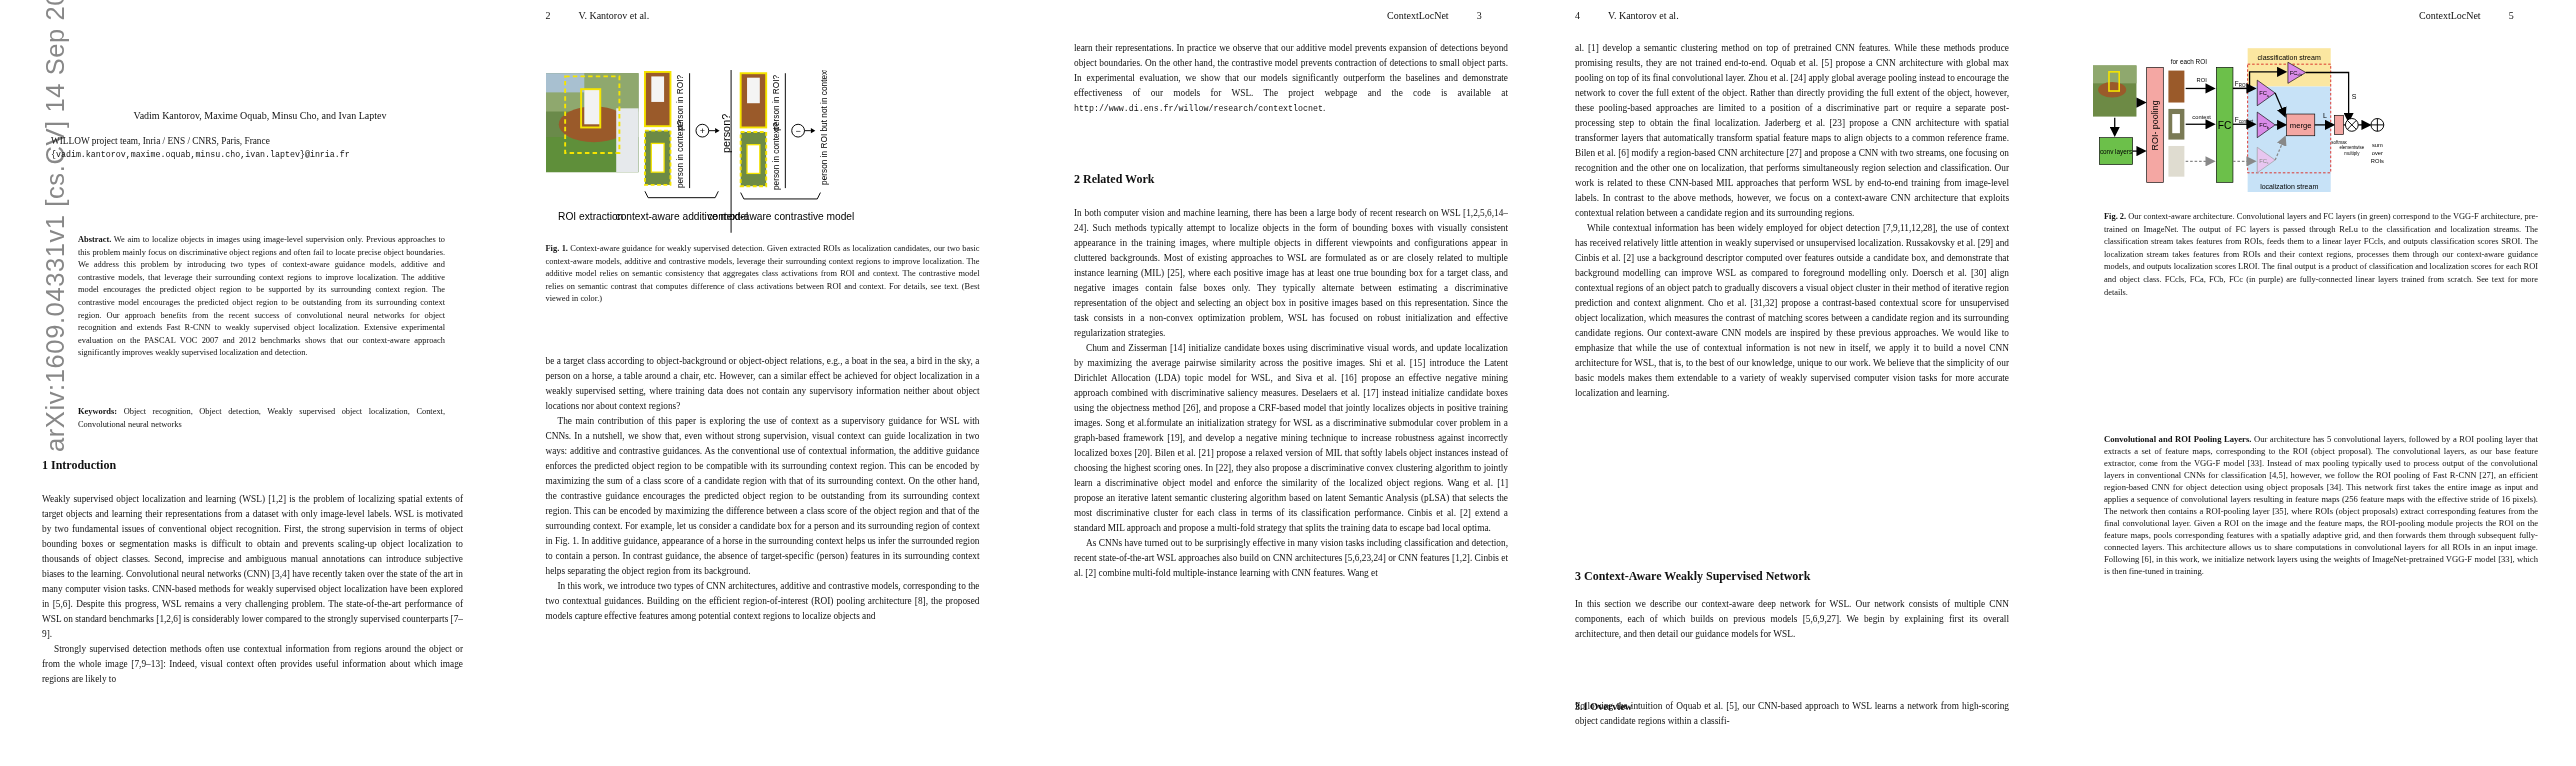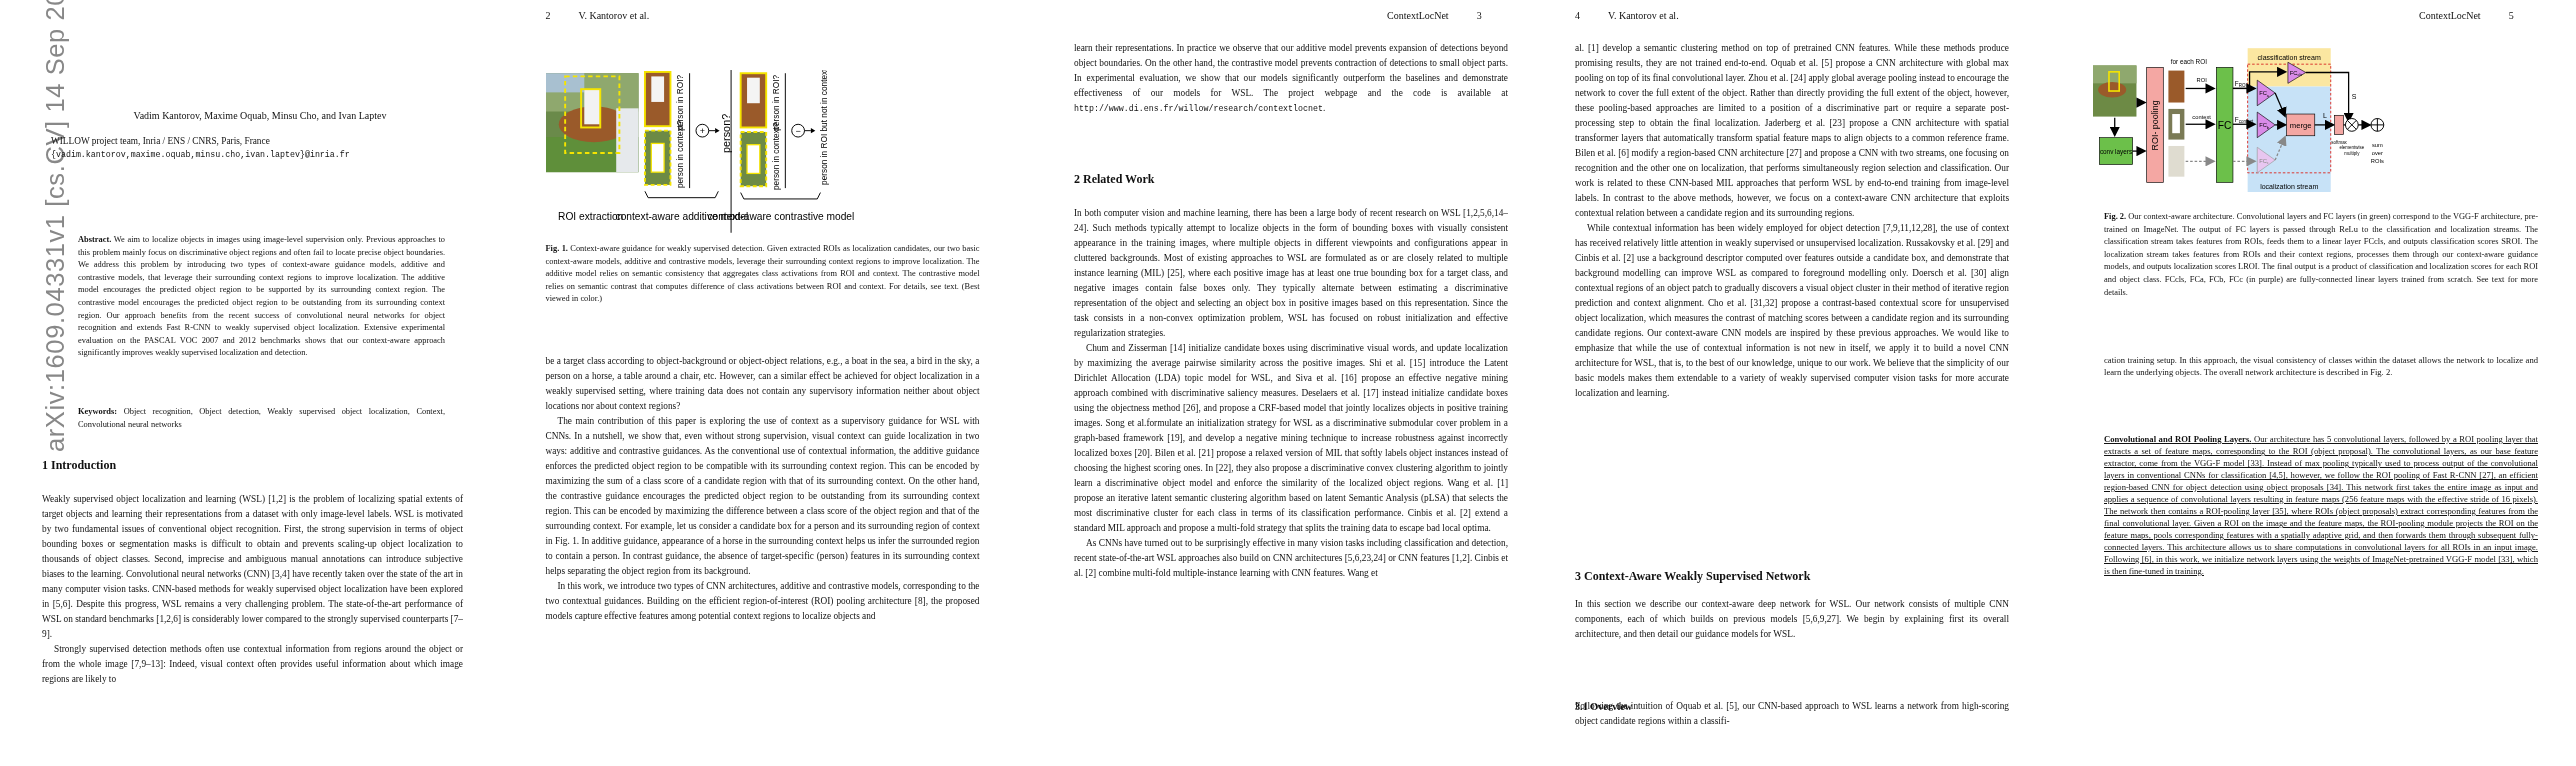--- a/index.html
+++ b/index.html
@@ -242,23 +242,20 @@
     <line x1="435" y1="125" x2="455" y2="125" stroke="#000" stroke-width="1.5"></line>
     <line x1="445" y1="115" x2="445" y2="135" stroke="#000" stroke-width="1.5"></line>
     <text x="445" y="160" text-anchor="middle" font-family="Liberation Sans, sans-serif" font-size="9">sum</text>
     <text x="445" y="172" text-anchor="middle" font-family="Liberation Sans, sans-serif" font-size="9">over</text>
     <text x="445" y="184" text-anchor="middle" font-family="Liberation Sans, sans-serif" font-size="9">ROIs</text>
   </svg>
   <div class="cap" style="position:absolute;left:43px;top:211px;width:434px;">
     <b>Fig. 2.</b>
     <span>Our context-aware architecture. Convolutional layers and FC layers (in green) correspond to the VGG-F architecture, pre-trained on ImageNet. The output of FC layers is passed through ReLu to the classification and localization streams. The classification stream takes features from ROIs, feeds them to a linear layer FCcls, and outputs classification scores SROI. The localization stream takes features from ROIs and their context regions, processes them through our context-aware guidance models, and outputs localization scores LROI. The final output is a product of classification and localization scores for each ROI and object class. FCcls, FCa, FCb, FCc (in purple) are fully-connected linear layers trained from scratch. See text for more details.</span>
   </div>
-  <div class="body-text" style="position:absolute;left:43px;top:354px;width:434px;font-size:8.6px;line-height:12px;">
-    <p>cation training setup. In this approach, the visual consistency of classes within the dataset allows the network to localize and learn the underlying objects. The overall network architecture is described in Fig. 2.</p>
-  </div>
-  <div class="body-text" style="position:absolute;left:43px;top:433px;width:434px;font-size:8.6px;line-height:12px;text-decoration:underline;">
+  <div class="body-text" style="position:absolute;left:43px;top:433px;width:434px;font-size:8.6px;line-height:12px;">
     <p>
       <b class="lead">Convolutional and ROI Pooling Layers.</b>
       <span>Our architecture has 5 convolutional layers, followed by a ROI pooling layer that extracts a set of feature maps, corresponding to the ROI (object proposal). The convolutional layers, as our base feature extractor, come from the VGG-F model [33]. Instead of max pooling typically used to process output of the convolutional layers in conventional CNNs for classification [4,5], however, we follow the ROI pooling of Fast R-CNN [27], an efficient region-based CNN for object detection using object proposals [34]. This network first takes the entire image as input and applies a sequence of convolutional layers resulting in feature maps (256 feature maps with the effective stride of 16 pixels). The network then contains a ROI-pooling layer [35], where ROIs (object proposals) extract corresponding features from the final convolutional layer. Given a ROI on the image and the feature maps, the ROI-pooling module projects the ROI on the feature maps, pools corresponding features with a spatially adaptive grid, and then forwards them through subsequent fully-connected layers. This architecture allows us to share computations in convolutional layers for all ROIs in an input image. Following [6], in this work, we initialize network layers using the weights of ImageNet-pretrained VGG-F model [33], which is then fine-tuned in training.</span>
     </p>
   </div>
 </div>
 
 
 </body></html>

